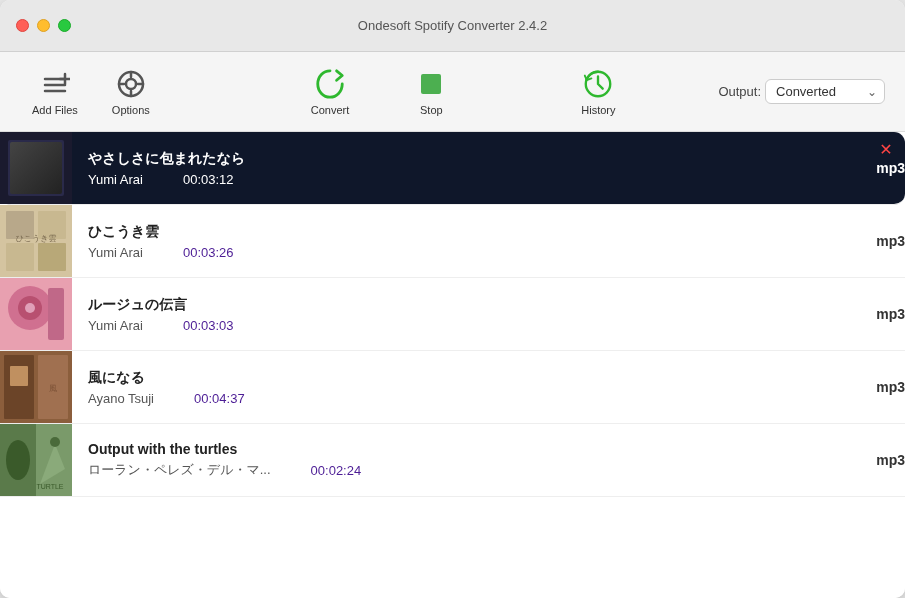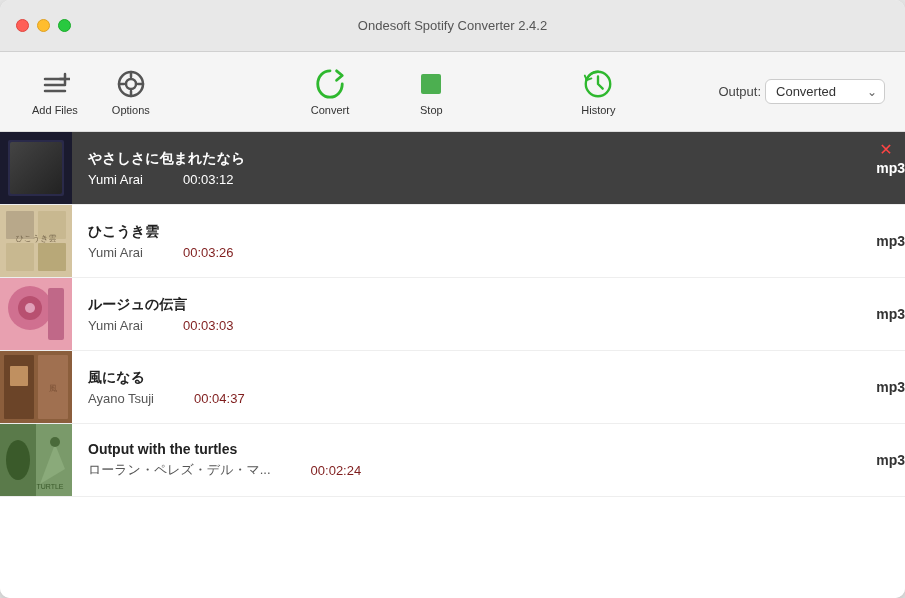--- a/index.html
+++ b/index.html
@@ -153,21 +153,22 @@
       display: flex;
       align-items: center;
       padding: 0;
       border-bottom: 1px solid #eee;
       min-height: 72px;
       position: relative;
       cursor: pointer;
     }
 
     .track-item.selected {
-      background: #404040;
+      background: #0f172a;
+      border-radius: 11px;
     }
 
     .track-item.selected .track-title,
     .track-item.selected .track-artist,
     .track-item.selected .track-duration,
     .track-item.selected .track-format {
       color: white !important;
     }
 
     .track-thumbnail {
@@ -202,21 +203,21 @@
       align-items: center;
     }
 
     .track-artist {
       font-size: 13px;
       color: #555;
     }
 
     .track-duration {
       font-size: 13px;
-      color: #7f1d1d;
+      color: #4c1d95;
     }
 
     .track-format {
       font-size: 14px;
       font-weight: 600;
       color: #333;
       margin-left: auto;
     }
 
     .track-close {

